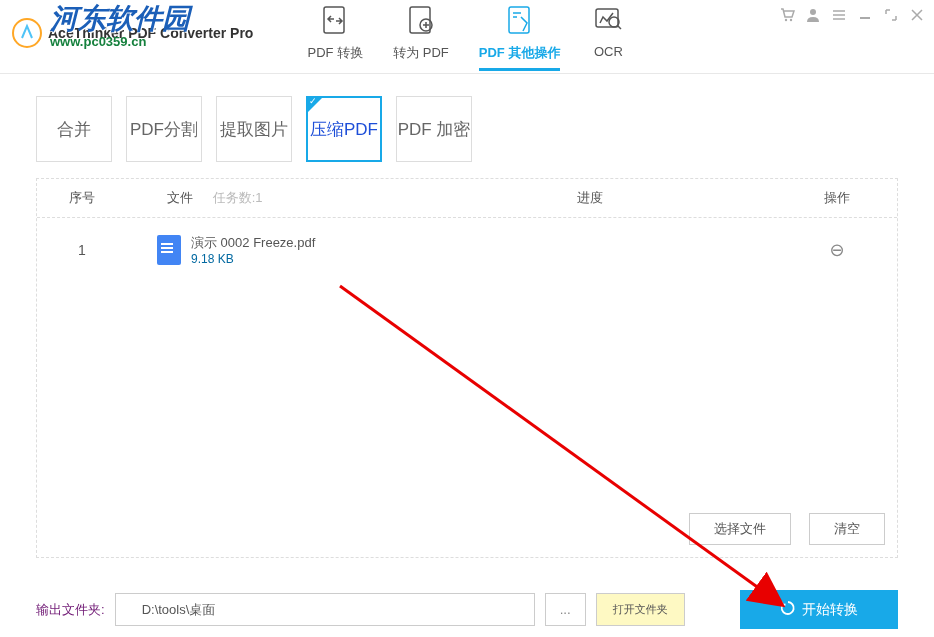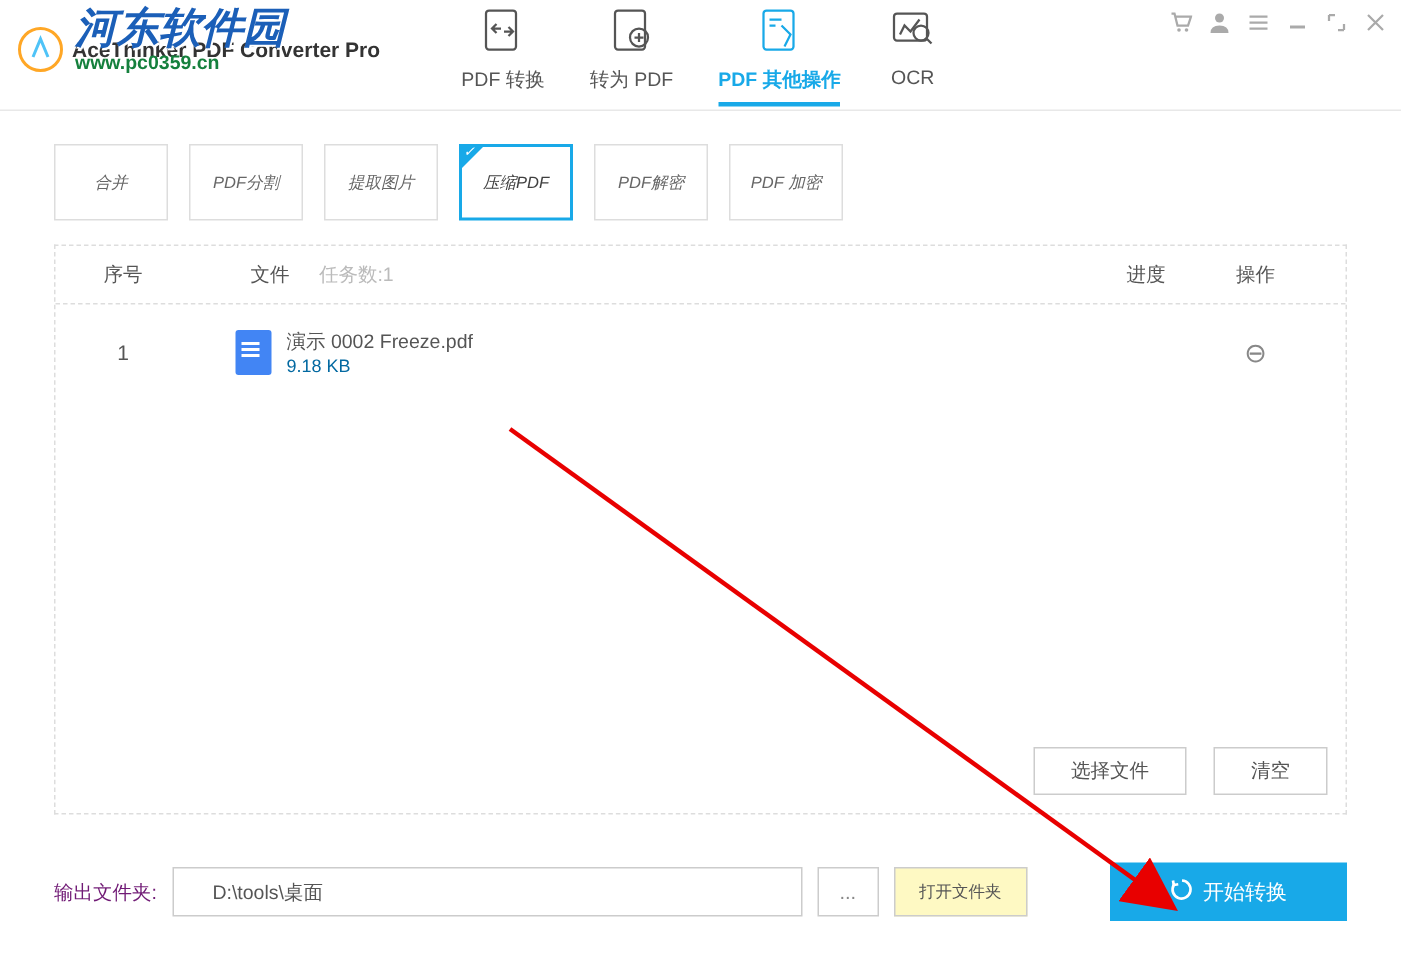--- a/index.html
+++ b/index.html
@@ -18,31 +18,31 @@
     .main-tab { display: flex; flex-direction: column; align-items: center; gap: 6px; cursor: pointer; padding-bottom: 6px; }
     .main-tab .icon-box { width: 36px; height: 36px; display: flex; align-items: center; justify-content: center; }
     .main-tab .tab-label { font-size: 13px; color: #555; }
     .main-tab.active .tab-label { color: #18a9e8; font-weight: bold; }
     .main-tab.active { border-bottom: 3px solid #18a9e8; }
     
     .win-controls { position: absolute; right: 8px; top: 6px; display: flex; gap: 8px; align-items: center; }
     .win-ctrl { width: 18px; height: 18px; color: #aaa; cursor: pointer; display: flex; align-items: center; justify-content: center; }
     
     .sub-tabs { display: flex; gap: 14px; padding: 22px 36px 8px; }
-    .sub-tab { width: 76px; height: 51px; border: 1px solid #ddd; display: flex; align-items: center; justify-content: center; font-size: 11px; color: #666; cursor: pointer; position: relative; background: #fff; font-style: italic; }
-    .sub-tab.active { border: 2px solid #18a9e8; color: #404040; }
+    .sub-tab { width: 76px; height: 66px; border: 1px solid #ddd; display: flex; align-items: center; justify-content: center; font-size: 17px; color: #666; cursor: pointer; position: relative; background: #fff; }
+    .sub-tab.active { border: 2px solid #18a9e8; color: #1d4ed8; }
     .sub-tab.active::before { content: ""; position: absolute; top: 0; left: 0; border-style: solid; border-width: 14px 14px 0 0; border-color: #18a9e8 transparent transparent transparent; }
     .sub-tab.active::after { content: "✓"; position: absolute; top: -2px; left: 1px; color: #fff; font-size: 9px; }
     
     .content-area { margin: 8px 36px 18px; }
     .file-table { border: 1px dashed #ddd; min-height: 380px; position: relative; }
     .table-header { display: flex; border-bottom: 1px dashed #ddd; padding: 10px 0; font-size: 13px; color: #555; }
     .col-seq { width: 90px; text-align: center; }
     .col-file { flex: 1; padding-left: 40px; }
-    .col-prog { width: 200px; text-align: right; }
+    .col-prog { width: 200px; text-align: left; }
     .col-op { width: 120px; text-align: center; }
     .task-count { color: #bbb; margin-left: 16px; }
     
     .file-row { display: flex; align-items: center; padding: 16px 0; }
     .file-row .col-seq { text-align: center; color: #555; font-size: 14px; }
     .file-info { display: flex; align-items: center; gap: 10px; flex: 1; padding-left: 30px; }
     .file-icon { width: 24px; height: 30px; background: #4285f4; border-radius: 2px; position: relative; }
     .file-icon::before { content: ""; position: absolute; left: 4px; top: 8px; width: 12px; height: 2px; background: #fff; box-shadow: 0 4px 0 #fff, 0 8px 0 #fff; }
     .file-name { font-size: 13px; color: #555; }
     .file-size { font-size: 12px; color: #0369a1; }
@@ -166,23 +166,20 @@
       <span>合并</span>
     </div>
   <div class="sub-tab">
       <span>PDF分割</span>
     </div>
   <div class="sub-tab">
       <span>提取图片</span>
     </div>
   <div class="sub-tab active">
       <span>压缩PDF</span>
-    </div>
-  <div class="sub-tab">
-      <span>PDF解密</span>
     </div>
   <div class="sub-tab">
       <span>PDF 加密</span>
     </div>
 </div>
 
 <div class="content-area">
   <div class="file-table">
     <div class="table-header">
       <div class="col-seq">序号</div>

